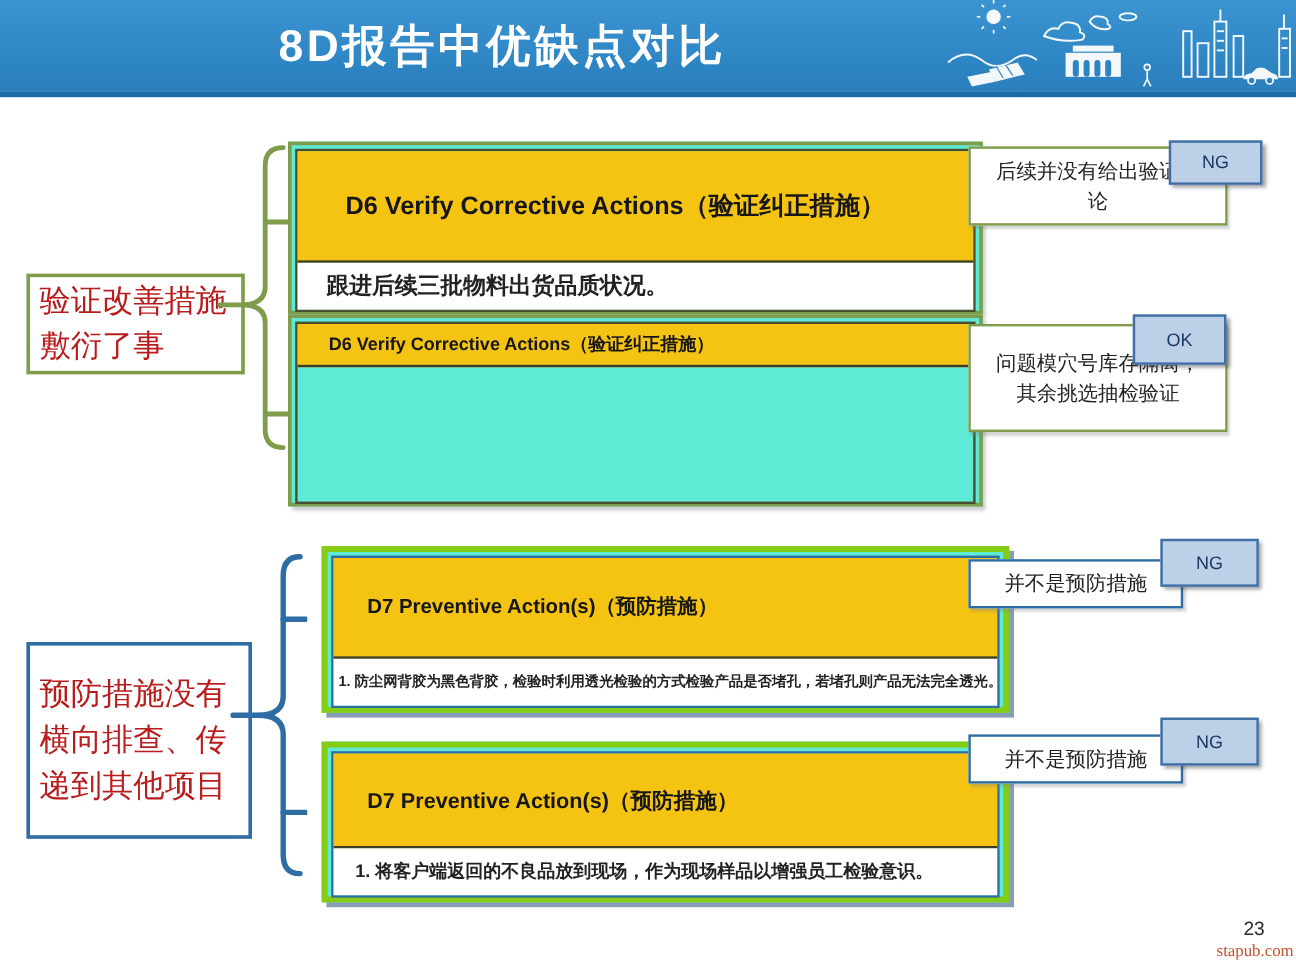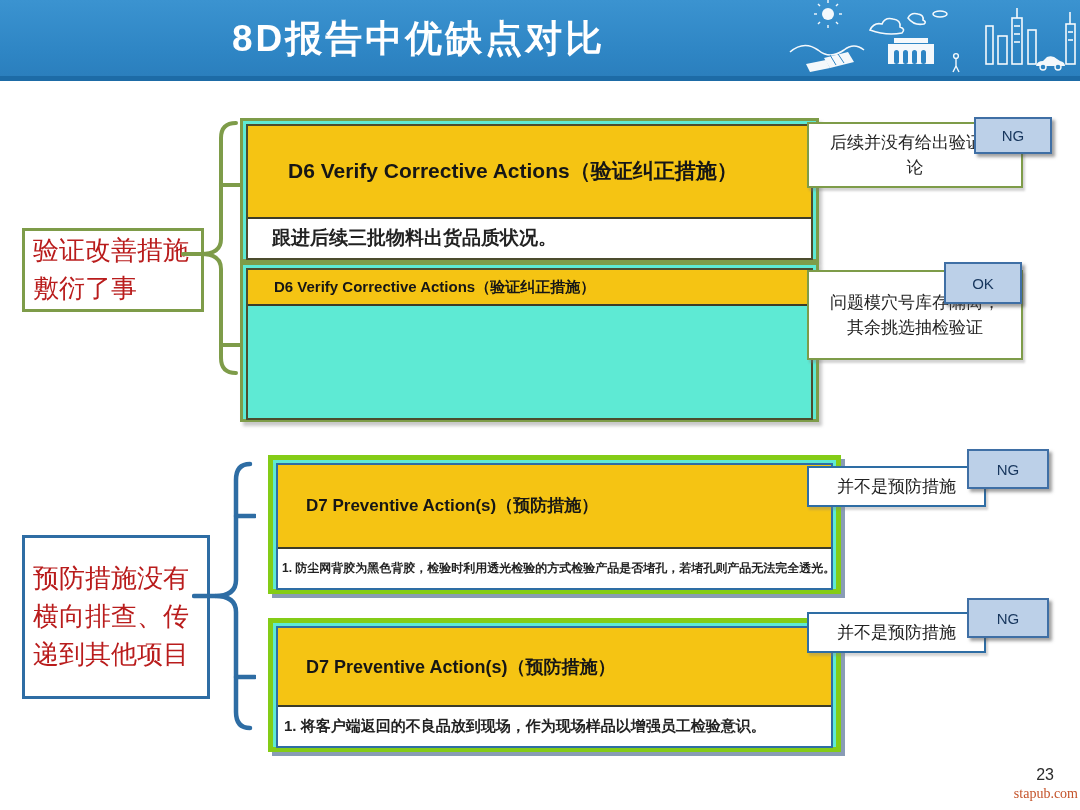--- a/index.html
+++ b/index.html
@@ -35,21 +35,21 @@
   .body .line{white-space:nowrap;}
 
   
   .boxA .head{flex:2.3;font-size:21px;padding-left:40px;}
   .boxA .body{flex:1;font-size:19px;font-weight:600;color:#222;padding-left:24px;}
   .boxB .head{flex:0 0 34px;font-size:15px;padding-left:26px;}
   .boxB .body{flex:1;font-size:13.5px;color:#2e3d5c;padding:4px 0 4px 6px;justify-content:space-around;}
   .boxC .head{flex:2.1;font-size:17px;padding-left:28px;}
   .boxC .body{flex:1;font-size:12px;color:#222;font-weight:600;padding-left:4px;}
   .boxD .head{flex:2;font-size:18px;padding-left:28px;}
-  .boxD .body{flex:1;font-size:15px;color:#222;font-weight:600;padding-left:6px;}
+  .boxD .body{flex:1;font-size:15px;color:#222;font-weight:600;padding-left:18px;}
 
   
   .attach{position:absolute;right:142px;bottom:3px;width:60px;height:48px;border:1px solid #7a7a7a;
           background:#fdfdfd;display:flex;flex-direction:column;align-items:center;justify-content:center;gap:2px;}
   .xl{width:22px;height:19px;background:#217346;border:1px solid #14522f;color:#fff;font-size:12px;
       font-weight:bold;display:flex;align-items:center;justify-content:center;}
   .cap{width:34px;height:3px;background:#9a9a9a;}
   .cap.short{width:24px;}
 
   

